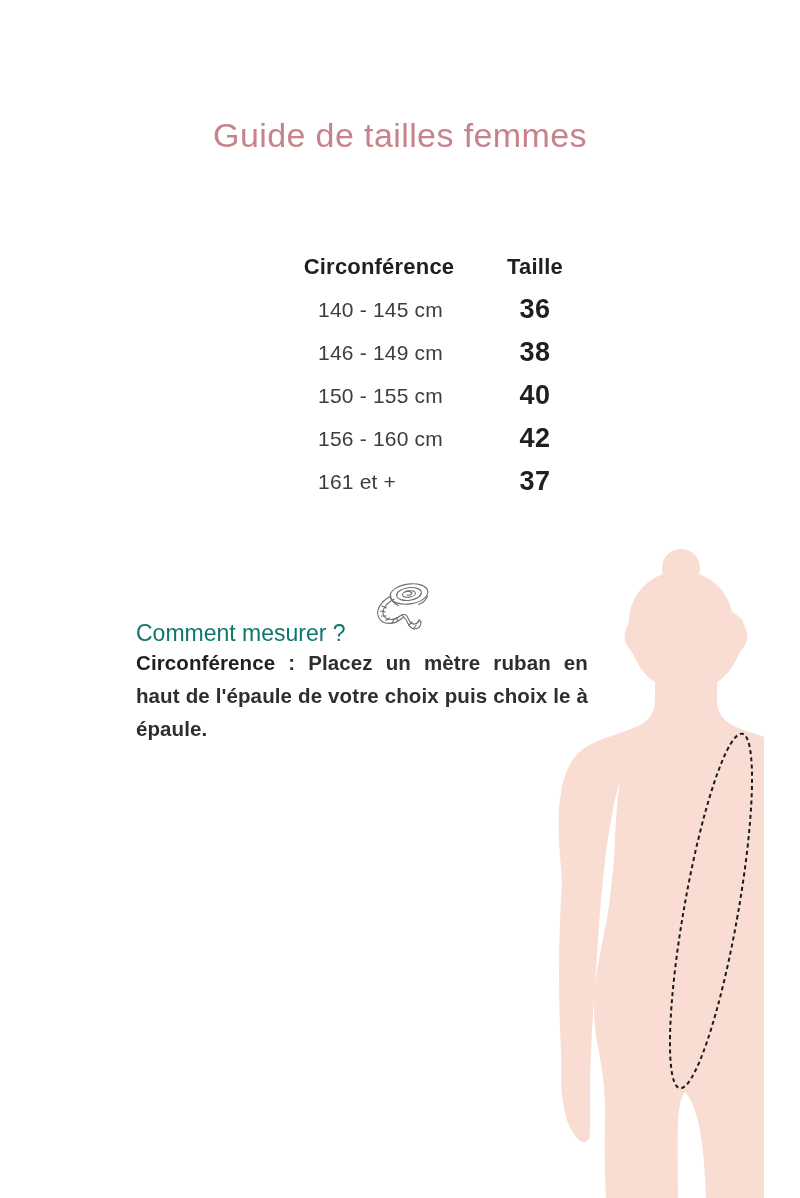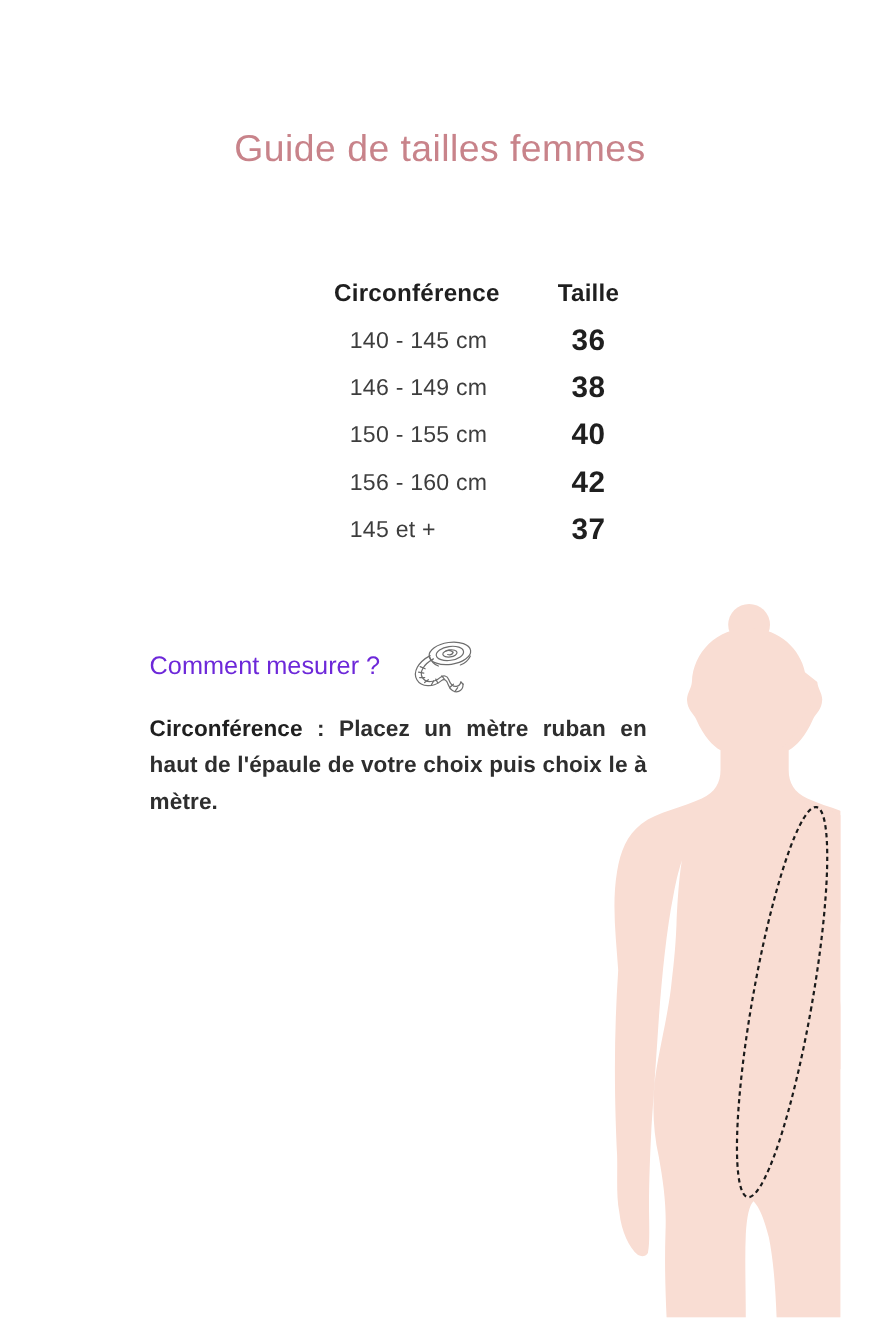--- a/index.html
+++ b/index.html
@@ -34,22 +34,22 @@
   .size-table .cell-circ{
     font-size:21px;color:#3d3d3d;
     padding-left:15px;letter-spacing:.2px;
   }
   .size-table .cell-size{
     font-size:27px;font-weight:700;color:#1f1f1f;
     text-align:center;letter-spacing:.5px;
   }
   
   .measure-heading{
-    position:absolute;left:100px;top:592px;
-    font-size:23px;font-weight:400;color:#6d28d9;
+    position:absolute;left:100px;top:620px;
+    font-size:23px;font-weight:400;color:#0f766e;
   }
   .tape-icon{
     position:absolute;left:336px;top:580px;
     width:62px;height:54px;
   }
   .measure-paragraph{
     position:absolute;left:100px;top:646px;width:452px;
     font-size:20.5px;line-height:33px;color:#2e2e2e;
     letter-spacing:.1px;
     font-weight:bold;
@@ -81,21 +81,21 @@
 
     <div class="cell-circ">146 - 149 cm</div>
     <div class="cell-size">38</div>
 
     <div class="cell-circ">150 - 155 cm</div>
     <div class="cell-size">40</div>
 
     <div class="cell-circ">156 - 160 cm</div>
     <div class="cell-size">42</div>
 
-    <div class="cell-circ">145 et +</div>
+    <div class="cell-circ">161 et +</div>
     <div class="cell-size">37</div>
   </div>
 
   <div class="measure-heading">Comment mesurer ?</div>
 
   <svg class="tape-icon" viewBox="0 0 62 54" fill="none" stroke="#6e6e6e" stroke-width="1.1" stroke-linecap="round" stroke-linejoin="round">
     <ellipse cx="37" cy="14" rx="19" ry="10" transform="rotate(-8 37 14)"></ellipse>
     <ellipse cx="37" cy="14" rx="12.5" ry="6.3" transform="rotate(-8 37 14)"></ellipse>
     <ellipse cx="37" cy="14" rx="6.5" ry="3.2" transform="rotate(-8 37 14)"></ellipse>
     <path d="M33 12 q4 -2 7 1 q-1 3 -5 2"></path>
@@ -103,21 +103,21 @@
     <path d="M55.5 16.5 q-2.5 5.5 -9 8"></path>
     <path d="M19 16 C8 22 3 31 7 38 C11 45 22 45 29 39 C32 36.5 34 38 35.5 42.5 C37 47 41 50 45 48.5 C47.5 47.5 49 45 49 42"></path>
     <path d="M22 19 C13 24 9 31 12 36 C15 41 23 40.5 28 36 C31 33.5 34.5 34 36 38 C37.5 42 40 44.5 43 44 C45 43.6 46.5 42 47 40"></path>
     <path d="M49 42 L47 40"></path>
     <path d="M10 26 l4.5 2 M8.5 31 l4.8 1 M9.5 36 l4.6 0 M14 40.5 l3.4 -2.6 M20 43 l2.2 -4 M26 41 l-1.8 -3.6 M32 37.3 l-2.4 -2.8 M36.8 45 l3.4 -3 M41.5 48.8 l2.6 -3.6"></path>
   </svg>
 
   <div class="measure-paragraph">
     <div class="jl"><b>Circonférence</b><span> : Placez un mètre ruban en</span></div>
     <div class="jl">haut de l'épaule de votre choix puis choix le à</div>
-    <div>mètre.</div>
+    <div>épaule.</div>
   </div>
 
   <svg class="silhouette" viewBox="0 0 300 668">
     <circle cx="145" cy="38" r="19" fill="#f9ddd3"></circle>
     <path fill="#f9ddd3" d="
       M 145 41
       C 116 41 94 63 93 90
       C 92.5 96 89 99 88.5 106
       C 89 116 94 118 97 124
       C 104 140 112 148 119 152

